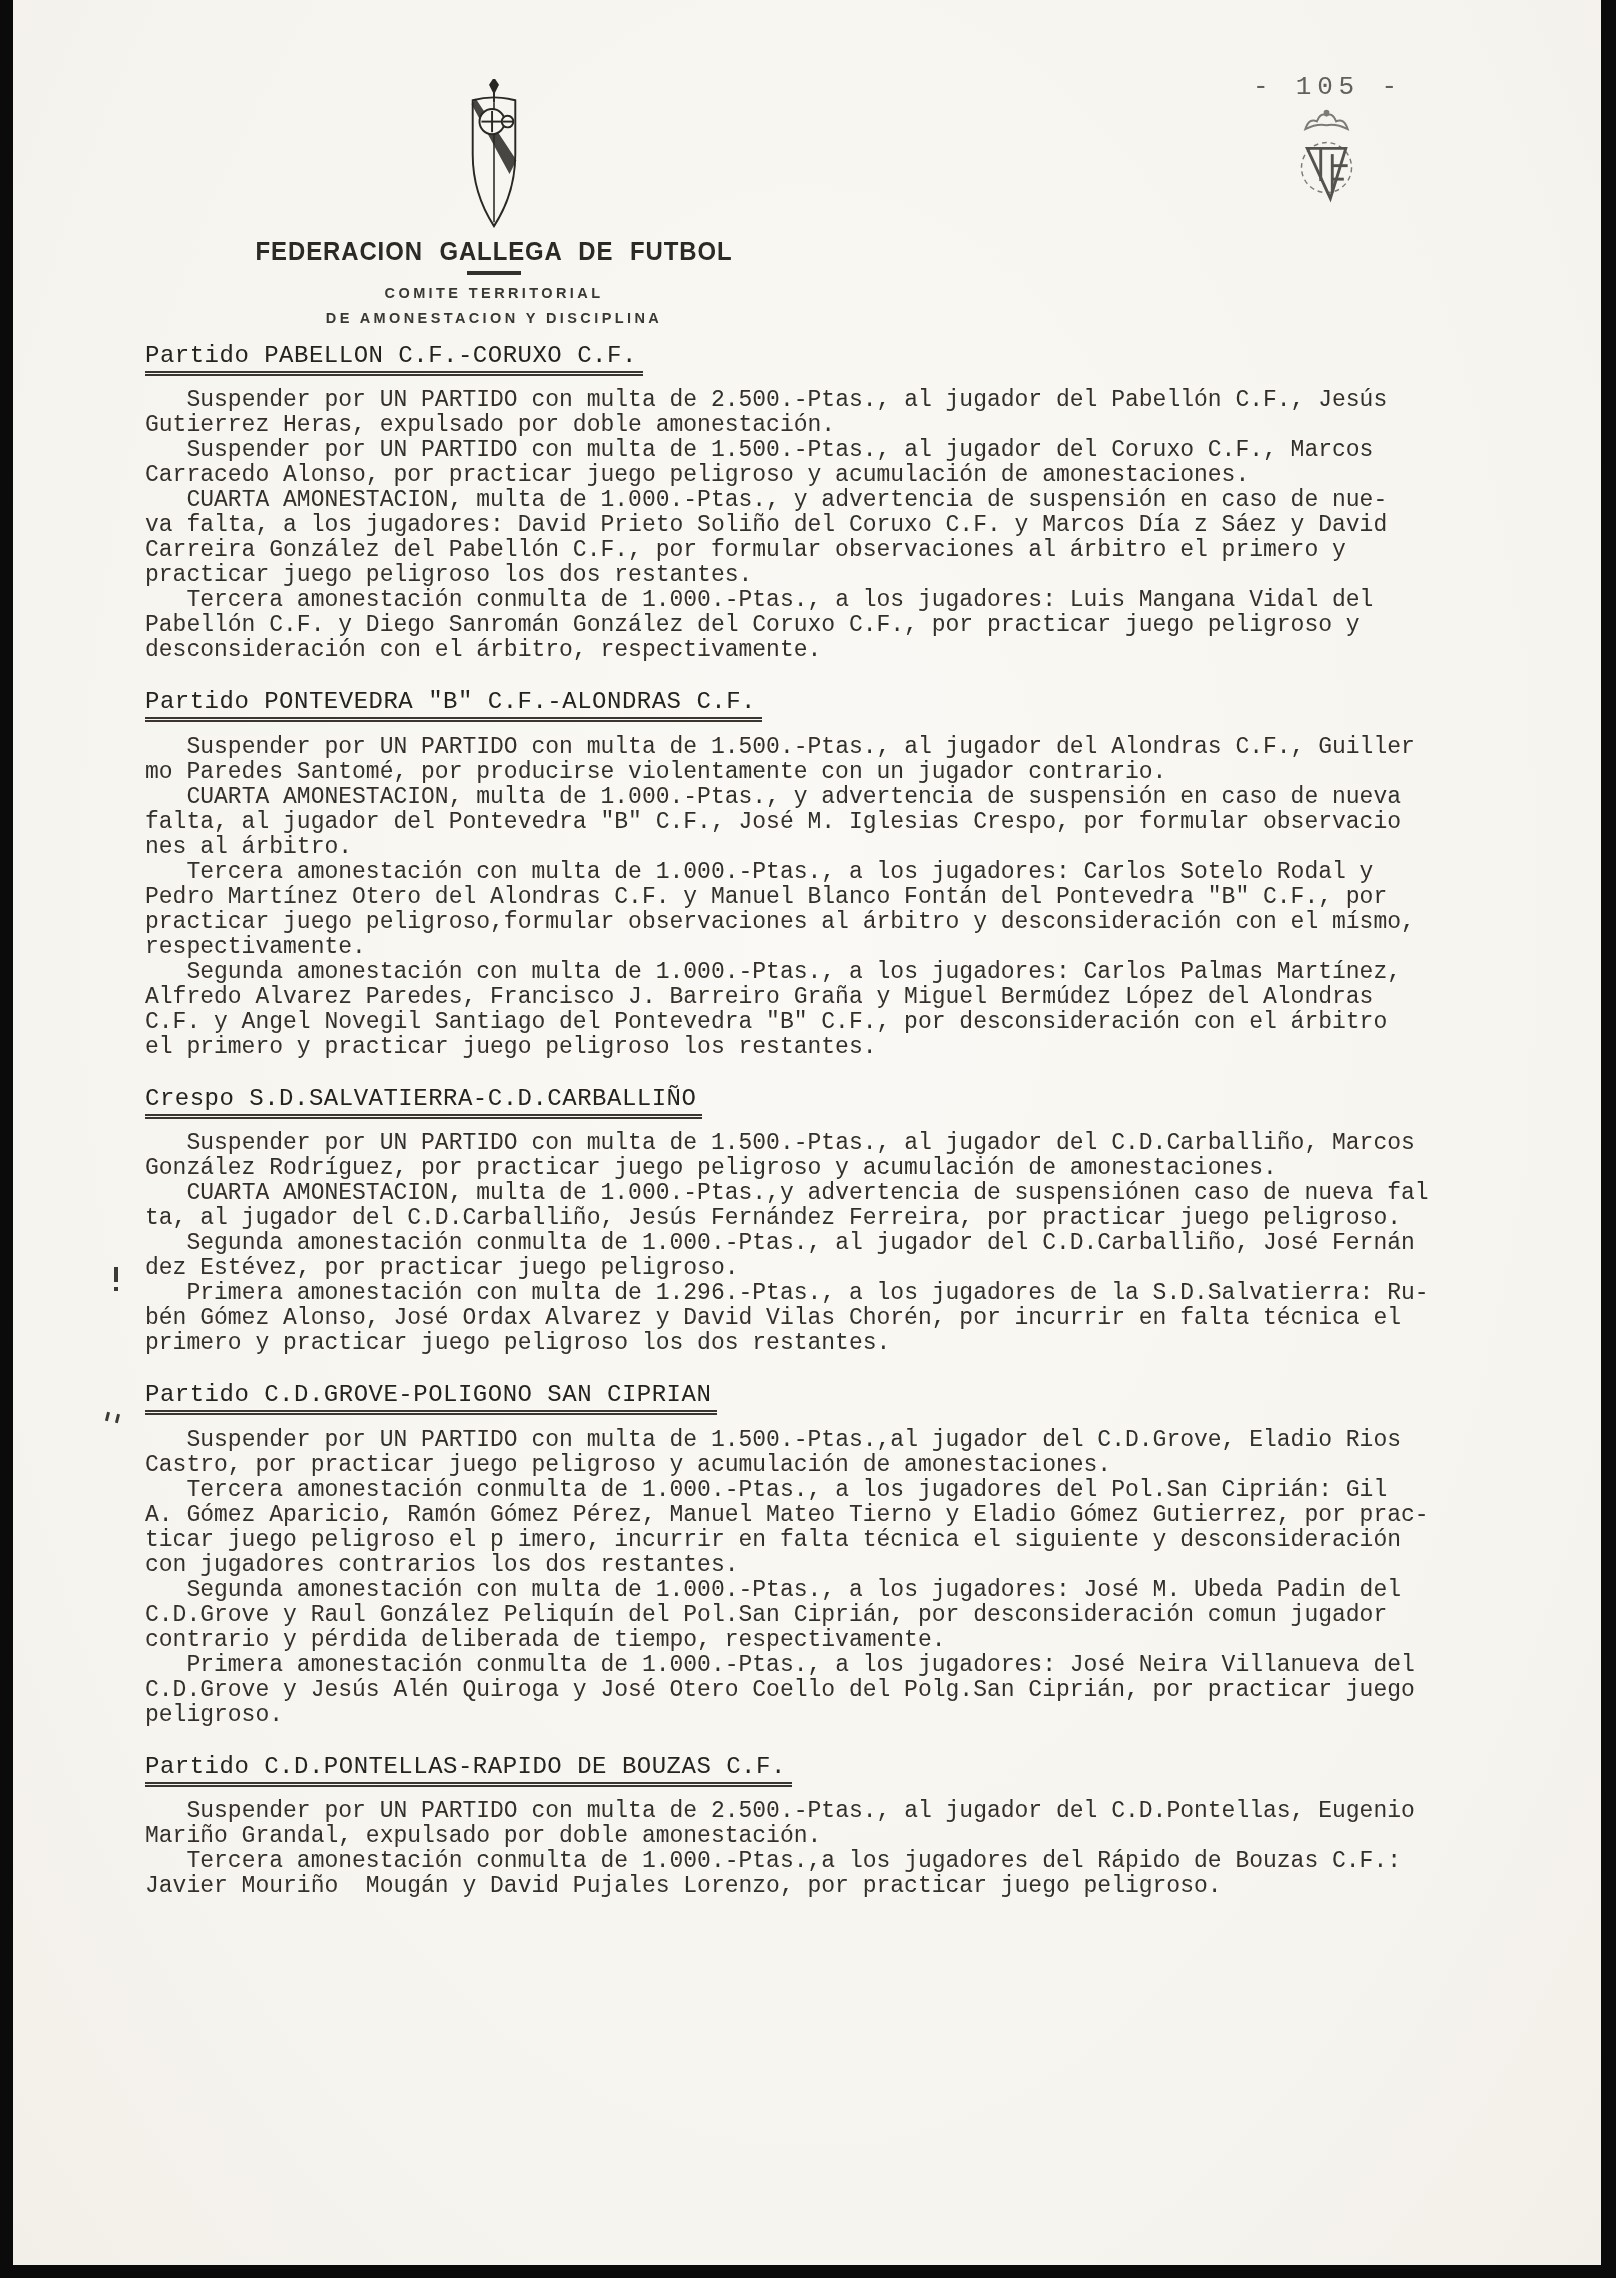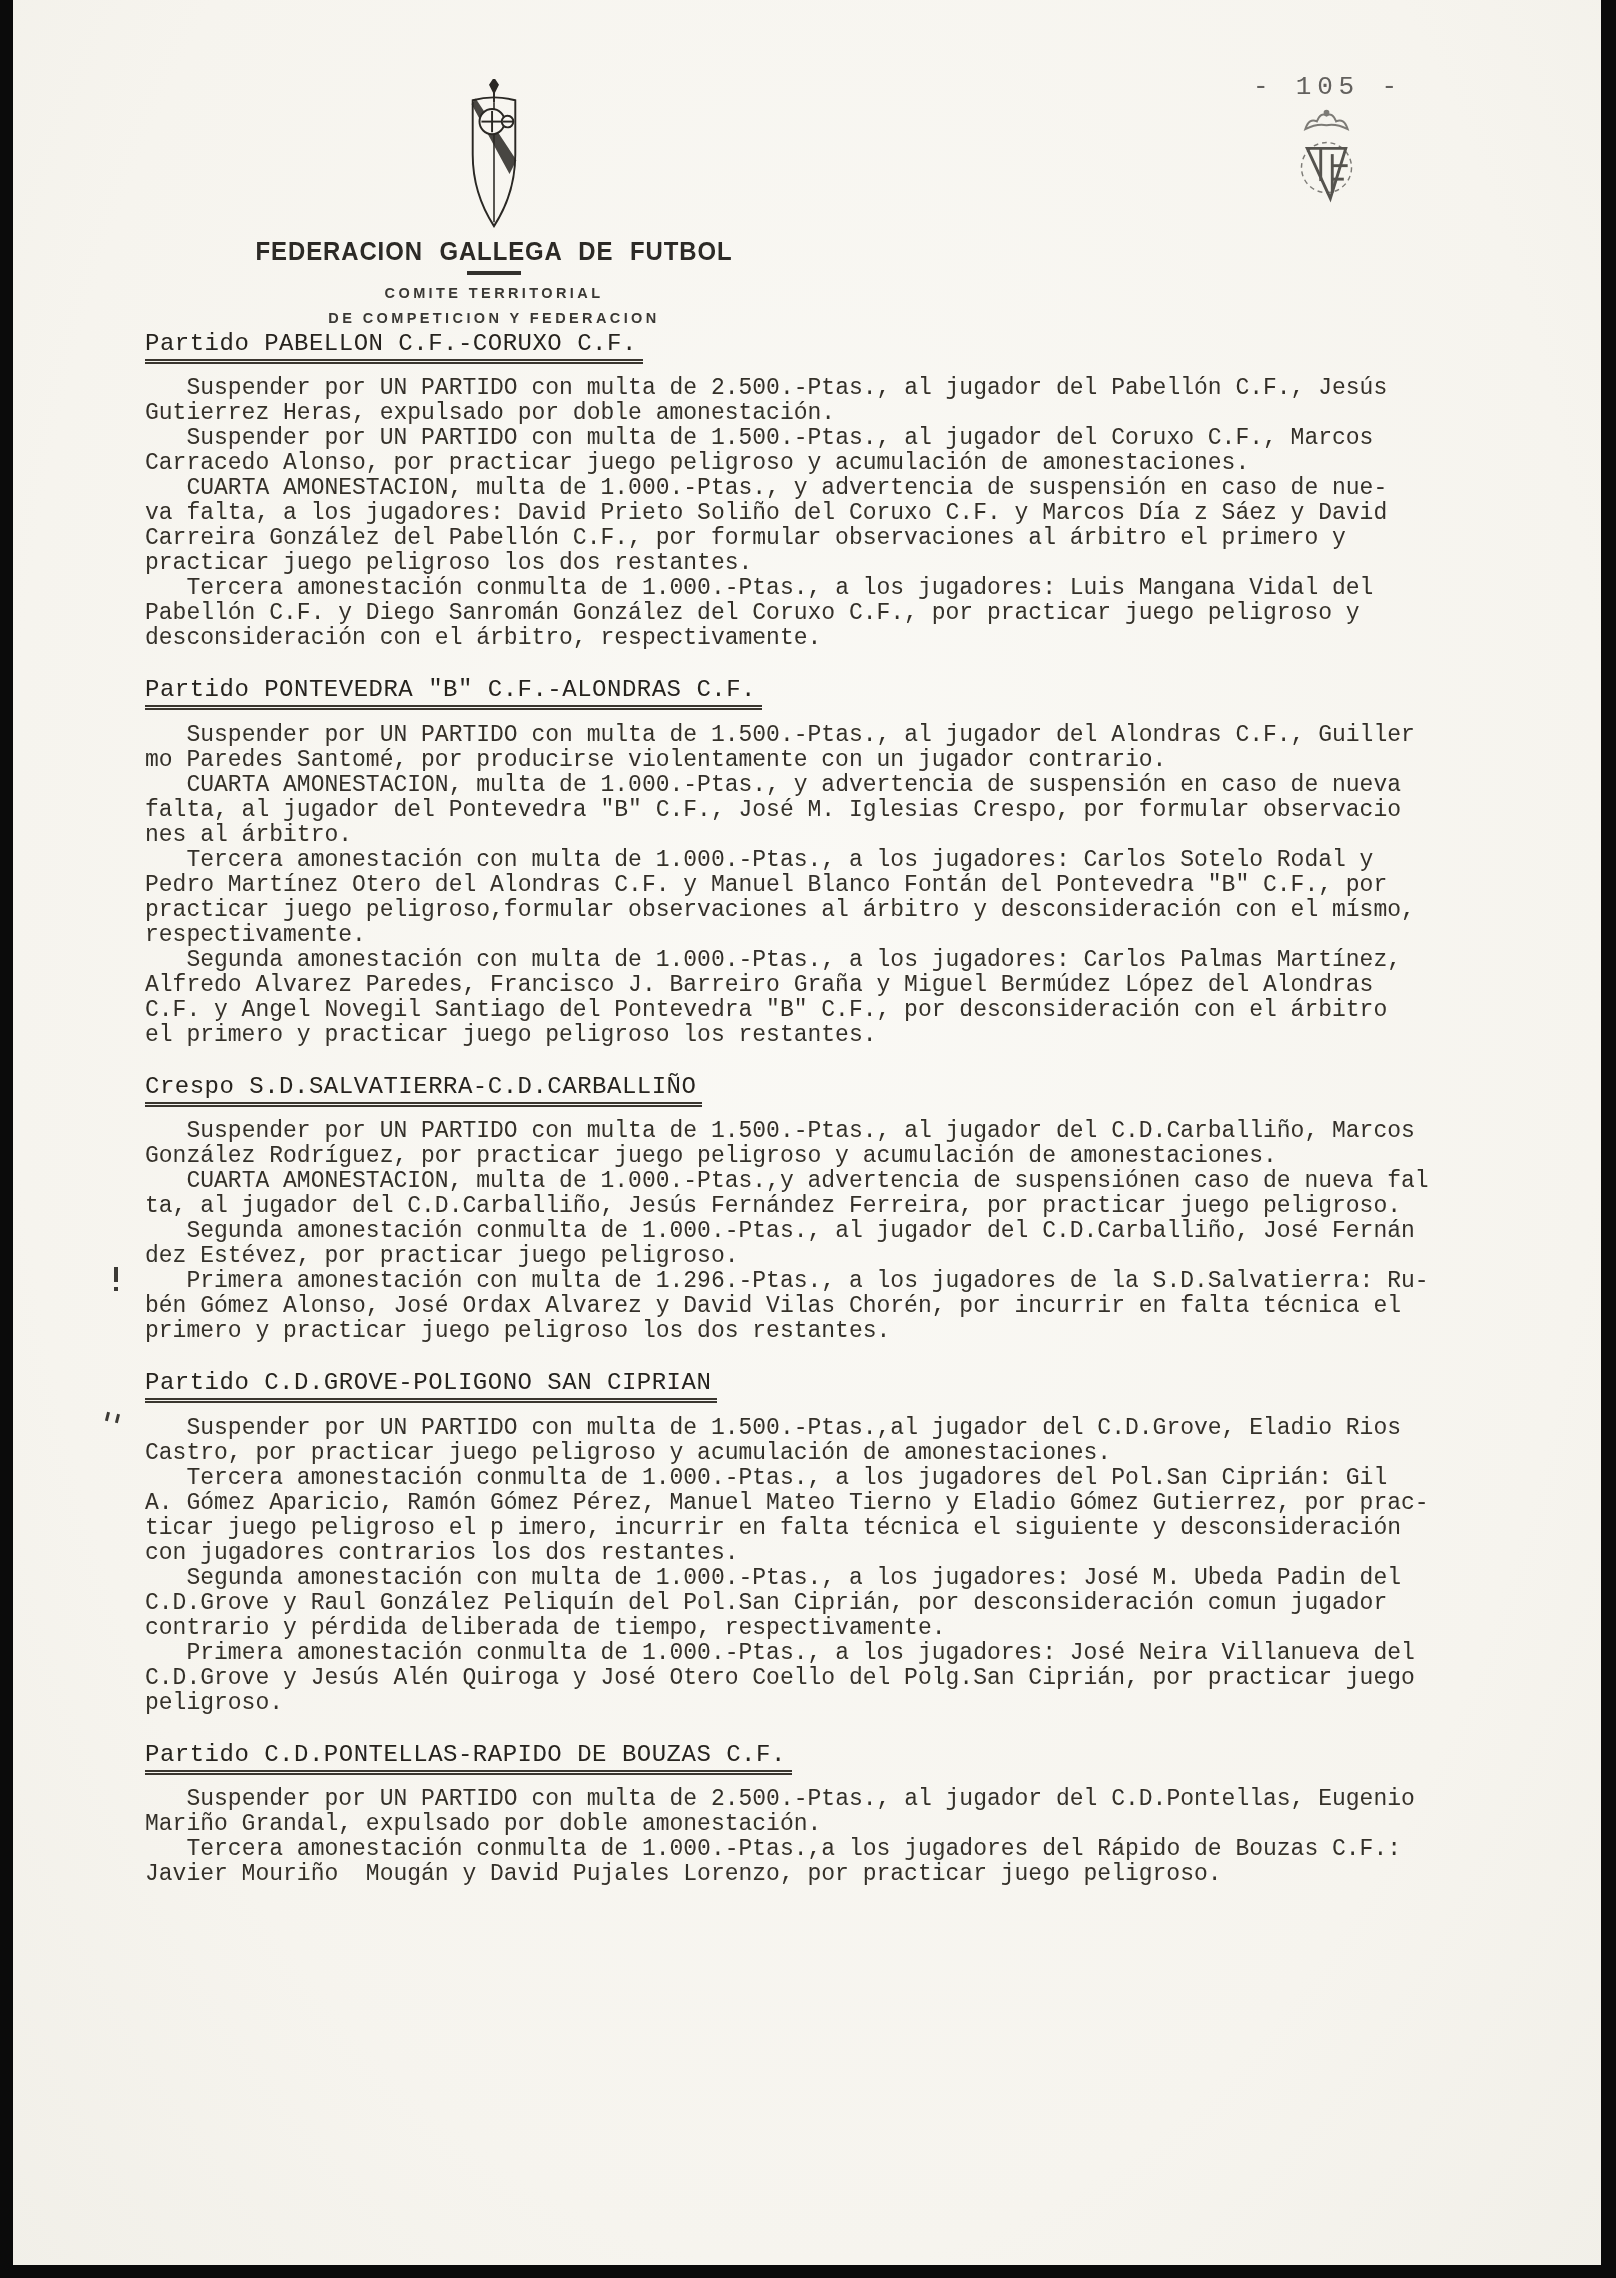--- a/index.html
+++ b/index.html
@@ -32,21 +32,21 @@
        font-family:"Liberation Sans",sans-serif;color:#2c2a26;text-align:center;}
   .org-name{top:236px;font-size:26px;font-weight:700;letter-spacing:1px;word-spacing:9.7px;
             transform:translateX(-50%) scaleX(.92);}
   .hdr-rule{position:absolute;left:494px;top:271px;transform:translateX(-50%);
             width:54px;height:3.9px;background:#33312d;}
   .committee1{top:285px;font-size:14.5px;font-weight:700;letter-spacing:3.4px;color:#3a3834;}
   .committee2{top:310px;font-size:14.5px;font-weight:700;letter-spacing:3.4px;color:#3a3834;}
 
   
   .doc{position:absolute;left:145px;top:326px;width:1402px;}
-  .sec{margin:4px 0 25px 0;}
+  .sec{margin:16px 0 25px 0;}
   .sec h2{
     margin:0 0 12.6px 0;font-size:24px;font-weight:400;letter-spacing:0.5px;
     color:#26231e;font-family:"Liberation Mono","DejaVu Sans Mono",monospace;
   }
   .sec h2 .hu{display:inline-block;border-bottom:5.8px double #3a362f;padding:0 5.8px 1.9px 0;}
   .sec p{
     margin:0;font-size:23px;line-height:25px;white-space:pre-wrap;
     color:#343029;
   }
 
@@ -108,21 +108,21 @@
           <line x1="46" y1="64" x2="62" y2="64"></line>
           <line x1="46" y1="78" x2="58" y2="78"></line>
         </g>
       </g>
     </svg>
   </div>
 
   <div class="hdr org-name">FEDERACION GALLEGA DE FUTBOL</div>
   <div class="hdr-rule"></div>
   <div class="hdr committee1">COMITE TERRITORIAL</div>
-  <div class="hdr committee2">DE COMPETICION Y FEDERACION</div>
+  <div class="hdr committee2">DE AMONESTACION Y DISCIPLINA</div>
 
   <div class="doc">
 
     <div class="sec">
       <h2><span class="hu">Partido PABELLON C.F.-CORUXO C.F.</span></h2>
       <p>   Suspender por UN PARTIDO con multa de 2.500.-Ptas., al jugador del Pabellón C.F., Jesús
 Gutierrez Heras, expulsado por doble amonestación.</p>
       <p>   Suspender por UN PARTIDO con multa de 1.500.-Ptas., al jugador del Coruxo C.F., Marcos
 Carracedo Alonso, por practicar juego peligroso y acumulación de amonestaciones.</p>
       <p>   CUARTA AMONESTACION, multa de 1.000.-Ptas., y advertencia de suspensión en caso de nue-

